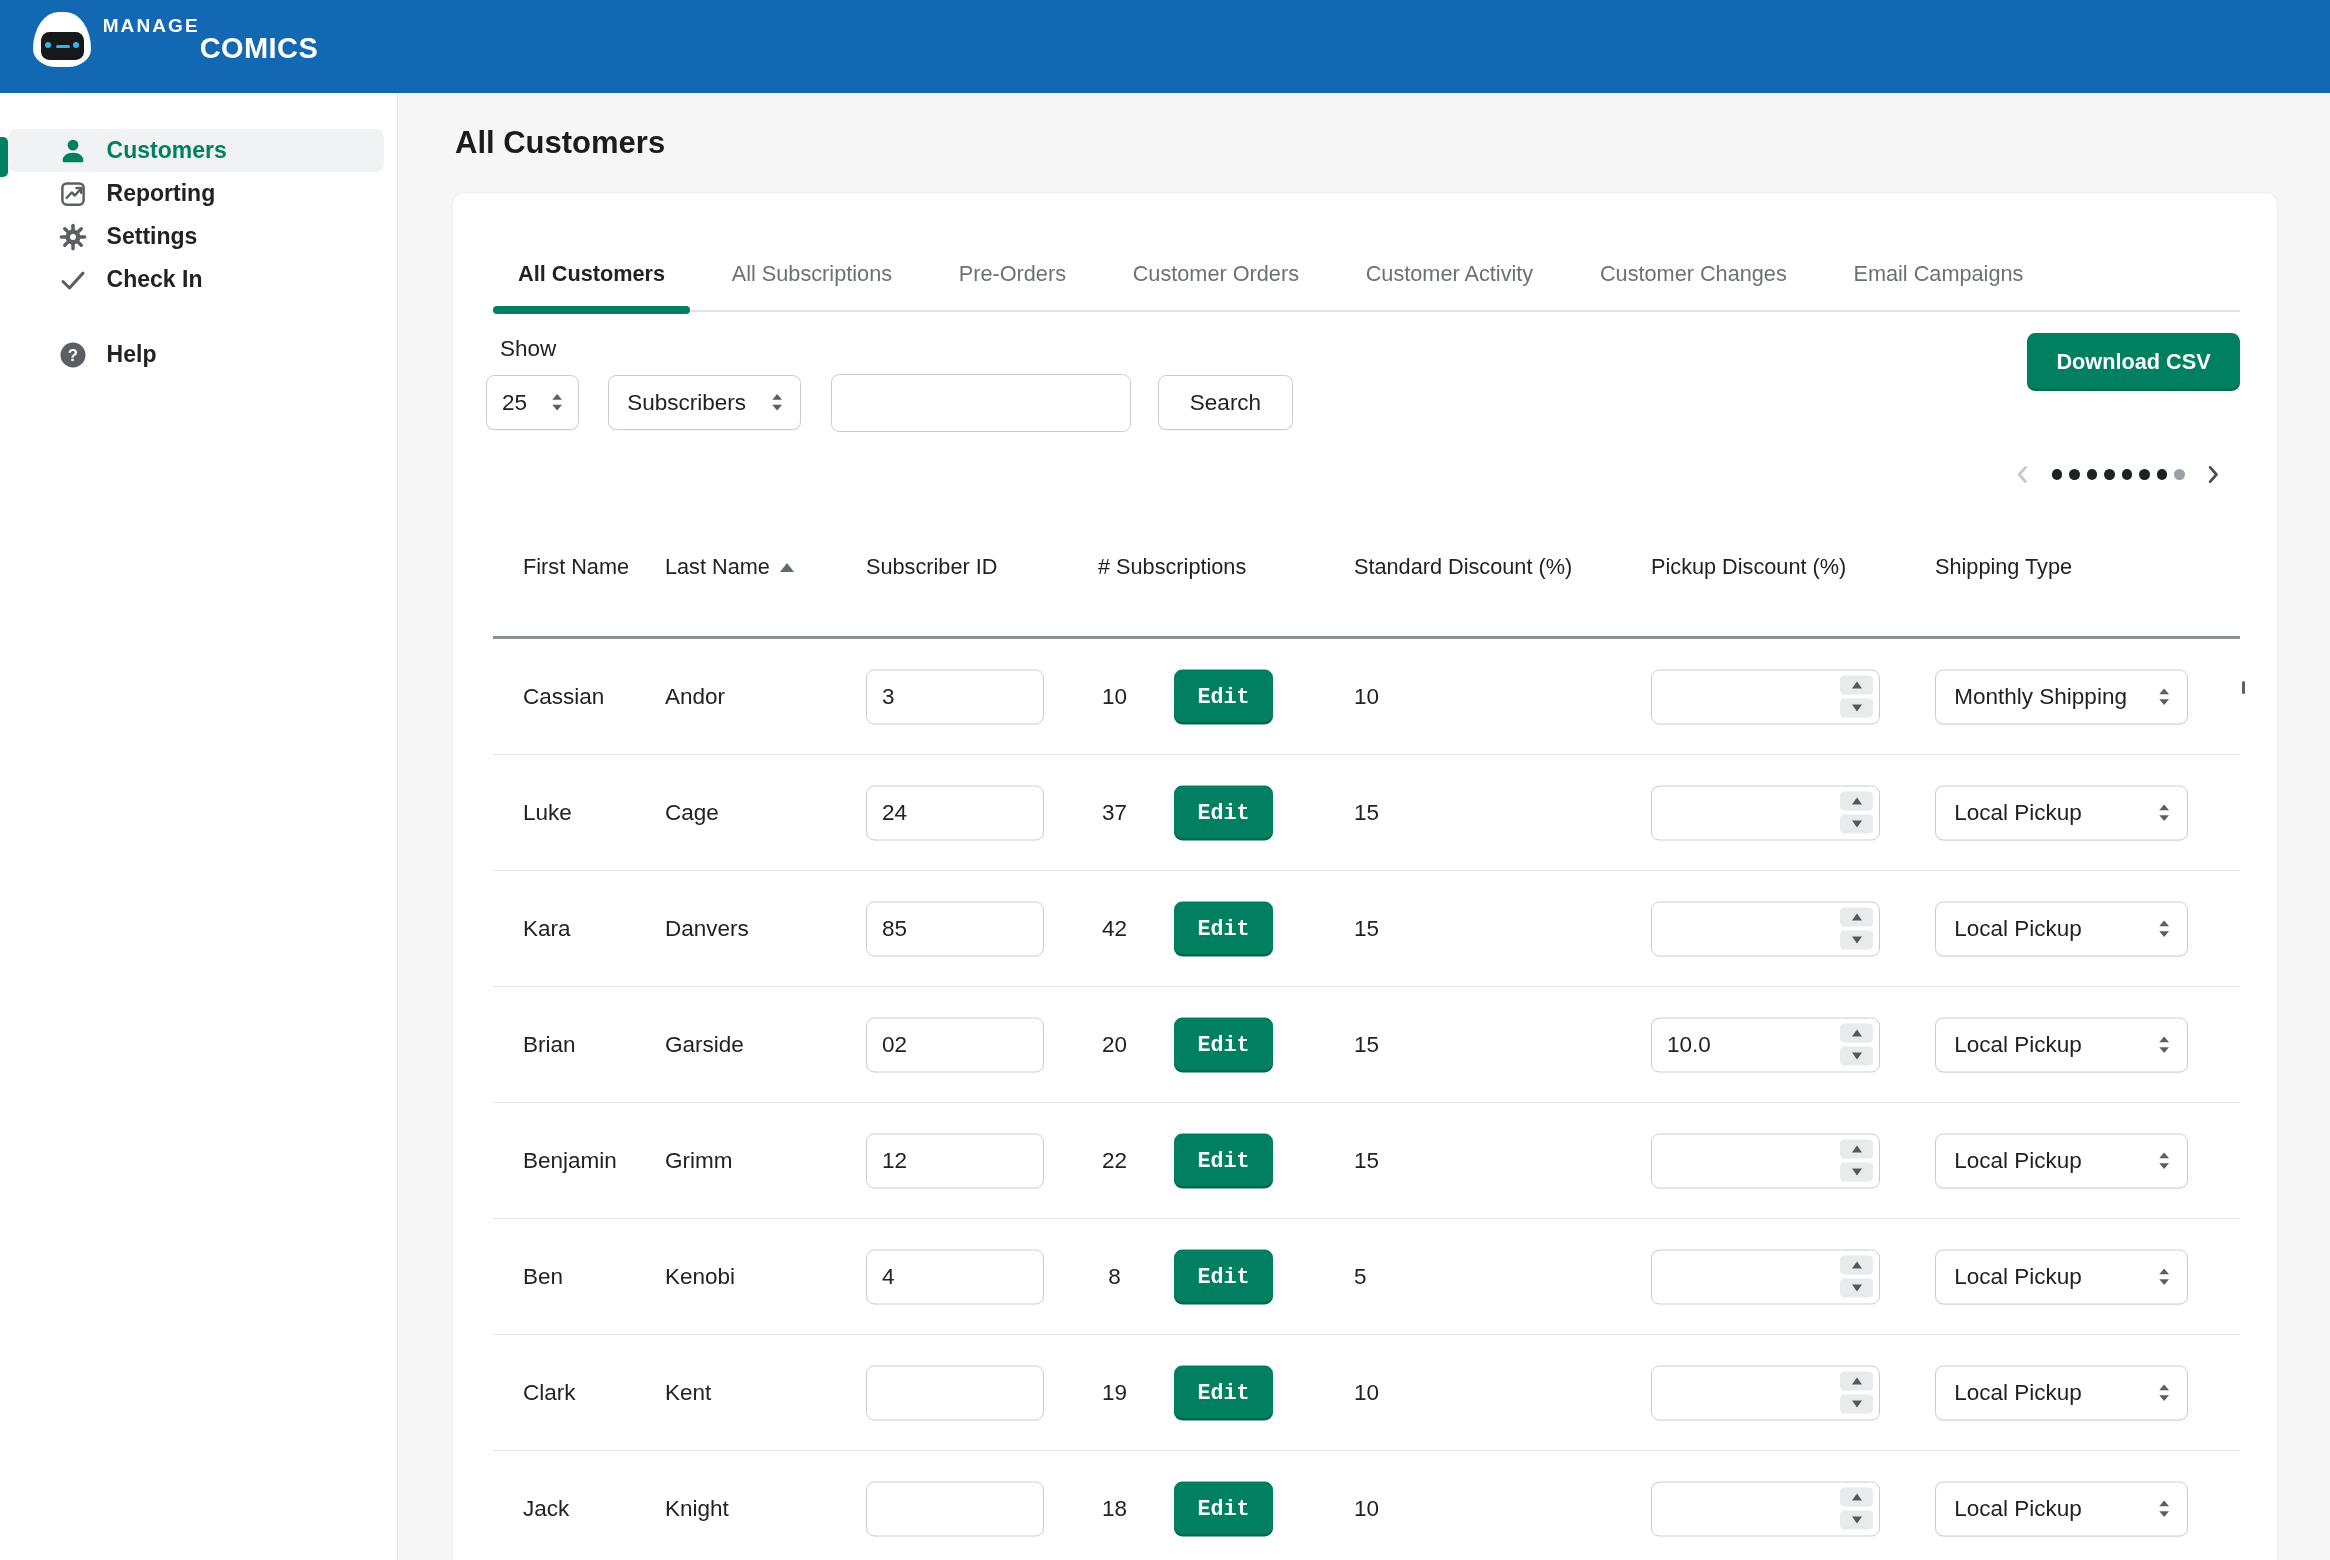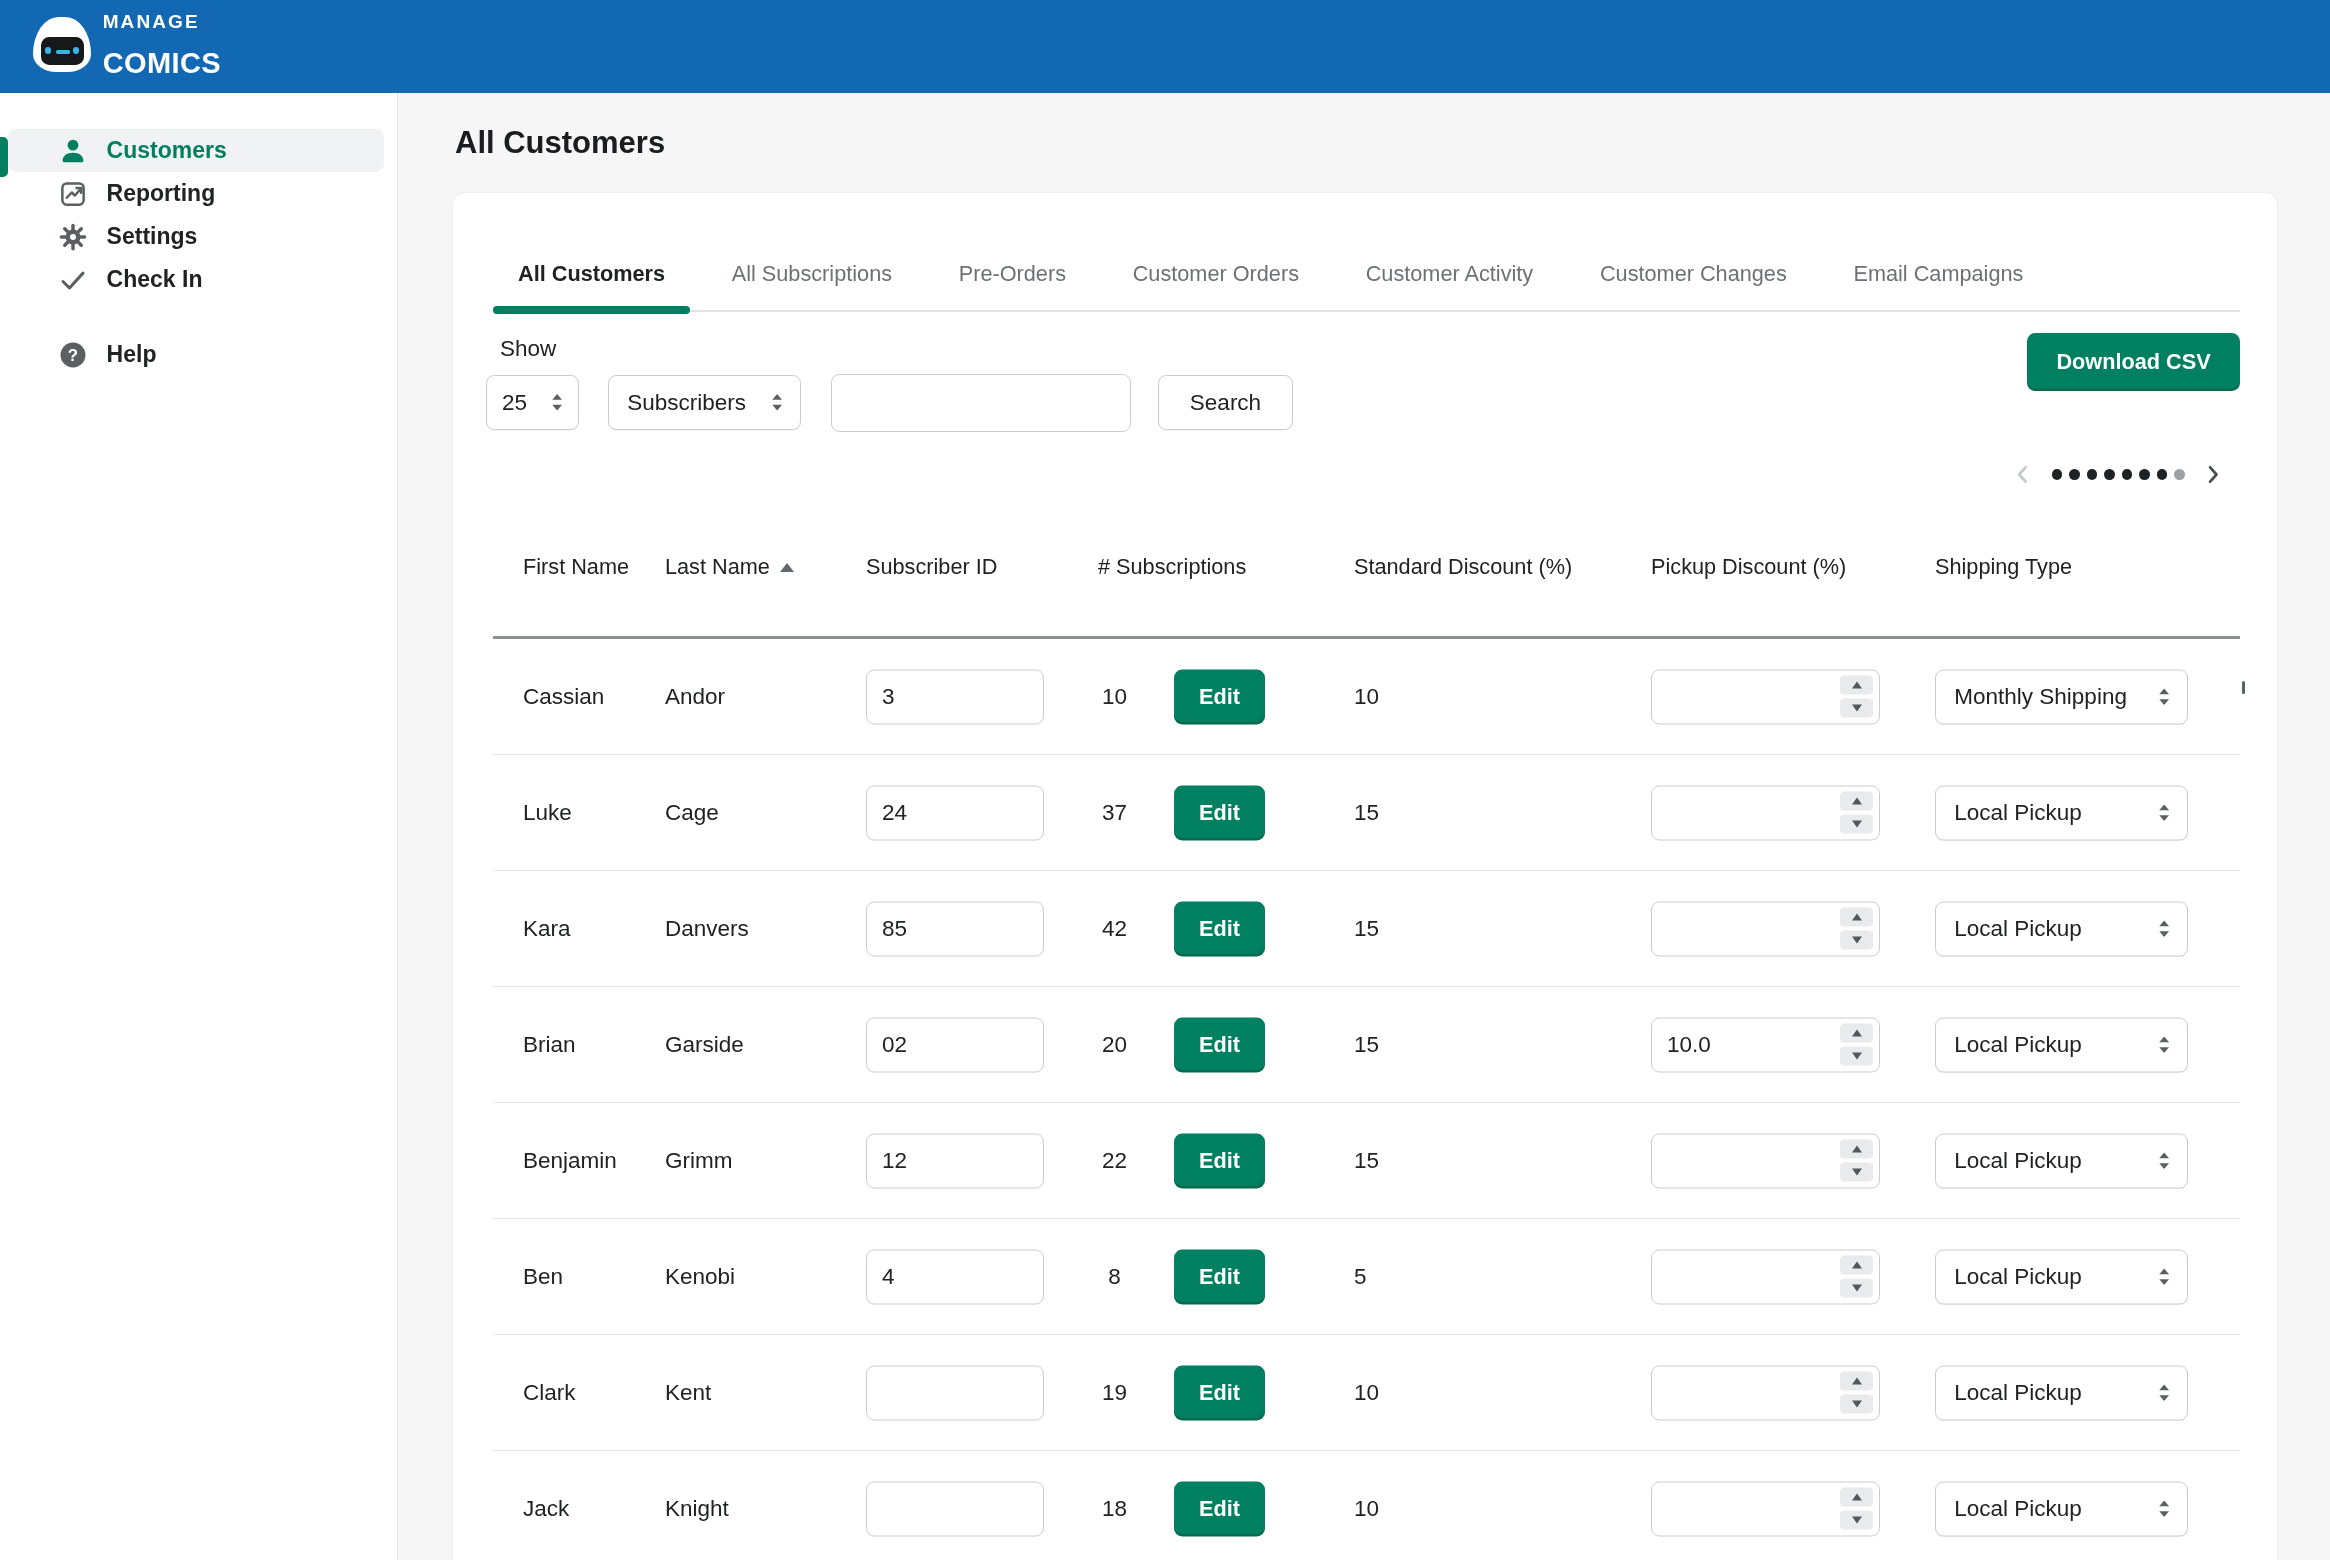--- a/index.html
+++ b/index.html
@@ -15,21 +15,21 @@
   }
   
   .topbar{ position:absolute; left:0; top:0; right:0; height:93px; background:var(--blue); z-index:30; }
   .logo{ position:absolute; left:33px; top:11.7px; display:flex; align-items:center; gap:11.7px; }
   .robot{ position:relative; width:58px; height:55px; }
   .robot .head{ position:absolute; inset:0; background:#fff; border-radius:46% 46% 42% 42% / 70% 70% 34% 34%; }
   .robot .face{ position:absolute; left:7.5px; top:20px; width:43px; height:28px; background:#16181a; border-radius:8.3px; }
   .robot .eye{ position:absolute; top:10px; width:6.7px; height:6.7px; border-radius:50%; background:#35b5ea; }
   .robot .eye.l{ left:4.2px; } .robot .eye.r{ right:4.2px; }
   .robot .mouth{ position:absolute; left:15px; top:13.3px; width:14px; height:3.3px; border-radius:1.7px; background:#35b5ea; }
-  .brand{ display:flex; flex-direction:column; line-height:1; color:#fff; }
+  .brand{ display:flex; flex-direction:row; line-height:1; color:#fff; }
   .brand .l1{ font-size:19px; letter-spacing:2.1px; font-weight:600; }
   .brand .l2{ font-size:29px; letter-spacing:0.4px; font-weight:800; margin-top:18px; }
   
   .sidebar{ position:absolute; left:0; top:93px; bottom:0; width:398px; background:#fff; border-right:0.8px solid #e3e4e6; z-index:20; }
   .back-row{ margin-top:25px; height:47px; display:flex; align-items:center; gap:20px; padding-left:45px; cursor:pointer; }
   .back-row svg{ width:37px; height:30px; color:#44474a; }
   .back-label{ font-size:23px; font-weight:700; color:#1a1c1d; }
   .nav{ margin-top:36px; }
   .nav-item{ position:relative; height:43px; margin:0 13.3px 0 8.3px; border-radius:8.3px;
     display:flex; align-items:center; gap:18.3px; padding-left:50px; cursor:pointer; }
@@ -84,23 +84,23 @@
     border-bottom:9.2px solid #63686c; margin-left:10px; margin-bottom:1.7px; }
   .thead-border{ position:absolute; top:443px; left:40px; right:37px; height:2.5px; background:#8c9196; }
   .tbody{ position:absolute; top:446px; left:40px; right:37px; }
   .trow{ position:relative; height:116px; border-bottom:0.8px solid var(--divider); }
   .cell{ position:absolute; top:50%; transform:translateY(-50%); font-size:22.5px; color:#202223; }
   .c-first{ left:30px; } .c-last{ left:172px; }
   .c-id{ left:373px; width:178px; height:55px; }
   .c-id input{ width:100%; height:100%; border:1.7px solid var(--border); border-radius:8.3px; font-size:22.5px;
     padding:0 15px; font-family:inherit; color:#202223; outline:none; }
   .c-count{ left:575px; width:93px; text-align:center; }
-  .c-edit{ left:681px; width:91px; height:55px; background:var(--green); border:none; border-radius:8.3px;
+  .c-edit{ left:681px; width:99px; height:55px; background:var(--green); border:none; border-radius:8.3px;
     color:#fff; font-size:21.7px; font-weight:700; cursor:pointer; box-shadow:inset 0 -2.5px 0 rgba(0,0,0,.18);
-    font-family:Liberation Sans, sans-serif; }
+    font-family:Liberation Mono, monospace; }
   .c-std{ left:861px; }
   .c-custom{ left:1158px; width:229px; height:55px; }
   .c-custom input{ width:100%; height:100%; border:1.7px solid var(--border); border-radius:8.3px; font-size:22.5px;
     padding:0 53px 0 15px; font-family:inherit; color:#202223; outline:none; }
   .steppers{ position:absolute; right:6.7px; top:6.7px; bottom:6.7px; width:33px; display:flex; flex-direction:column; gap:3.3px; }
   .step{ flex:1; background:#e9eaeb; border-radius:4.2px; display:flex; align-items:center; justify-content:center; cursor:pointer; }
   .tri-up{ width:0; height:0; border-left:5.8px solid transparent; border-right:5.8px solid transparent; border-bottom:7.5px solid #54585c; }
   .tri-down{ width:0; height:0; border-left:5.8px solid transparent; border-right:5.8px solid transparent; border-top:7.5px solid #54585c; }
   .c-ship{ left:1442px; width:253px; height:55px; background:#fff; border:1.7px solid var(--border); border-radius:8.3px;
     box-shadow:0 0.8px 0 rgba(0,0,0,.05); display:flex; align-items:center; justify-content:space-between;

